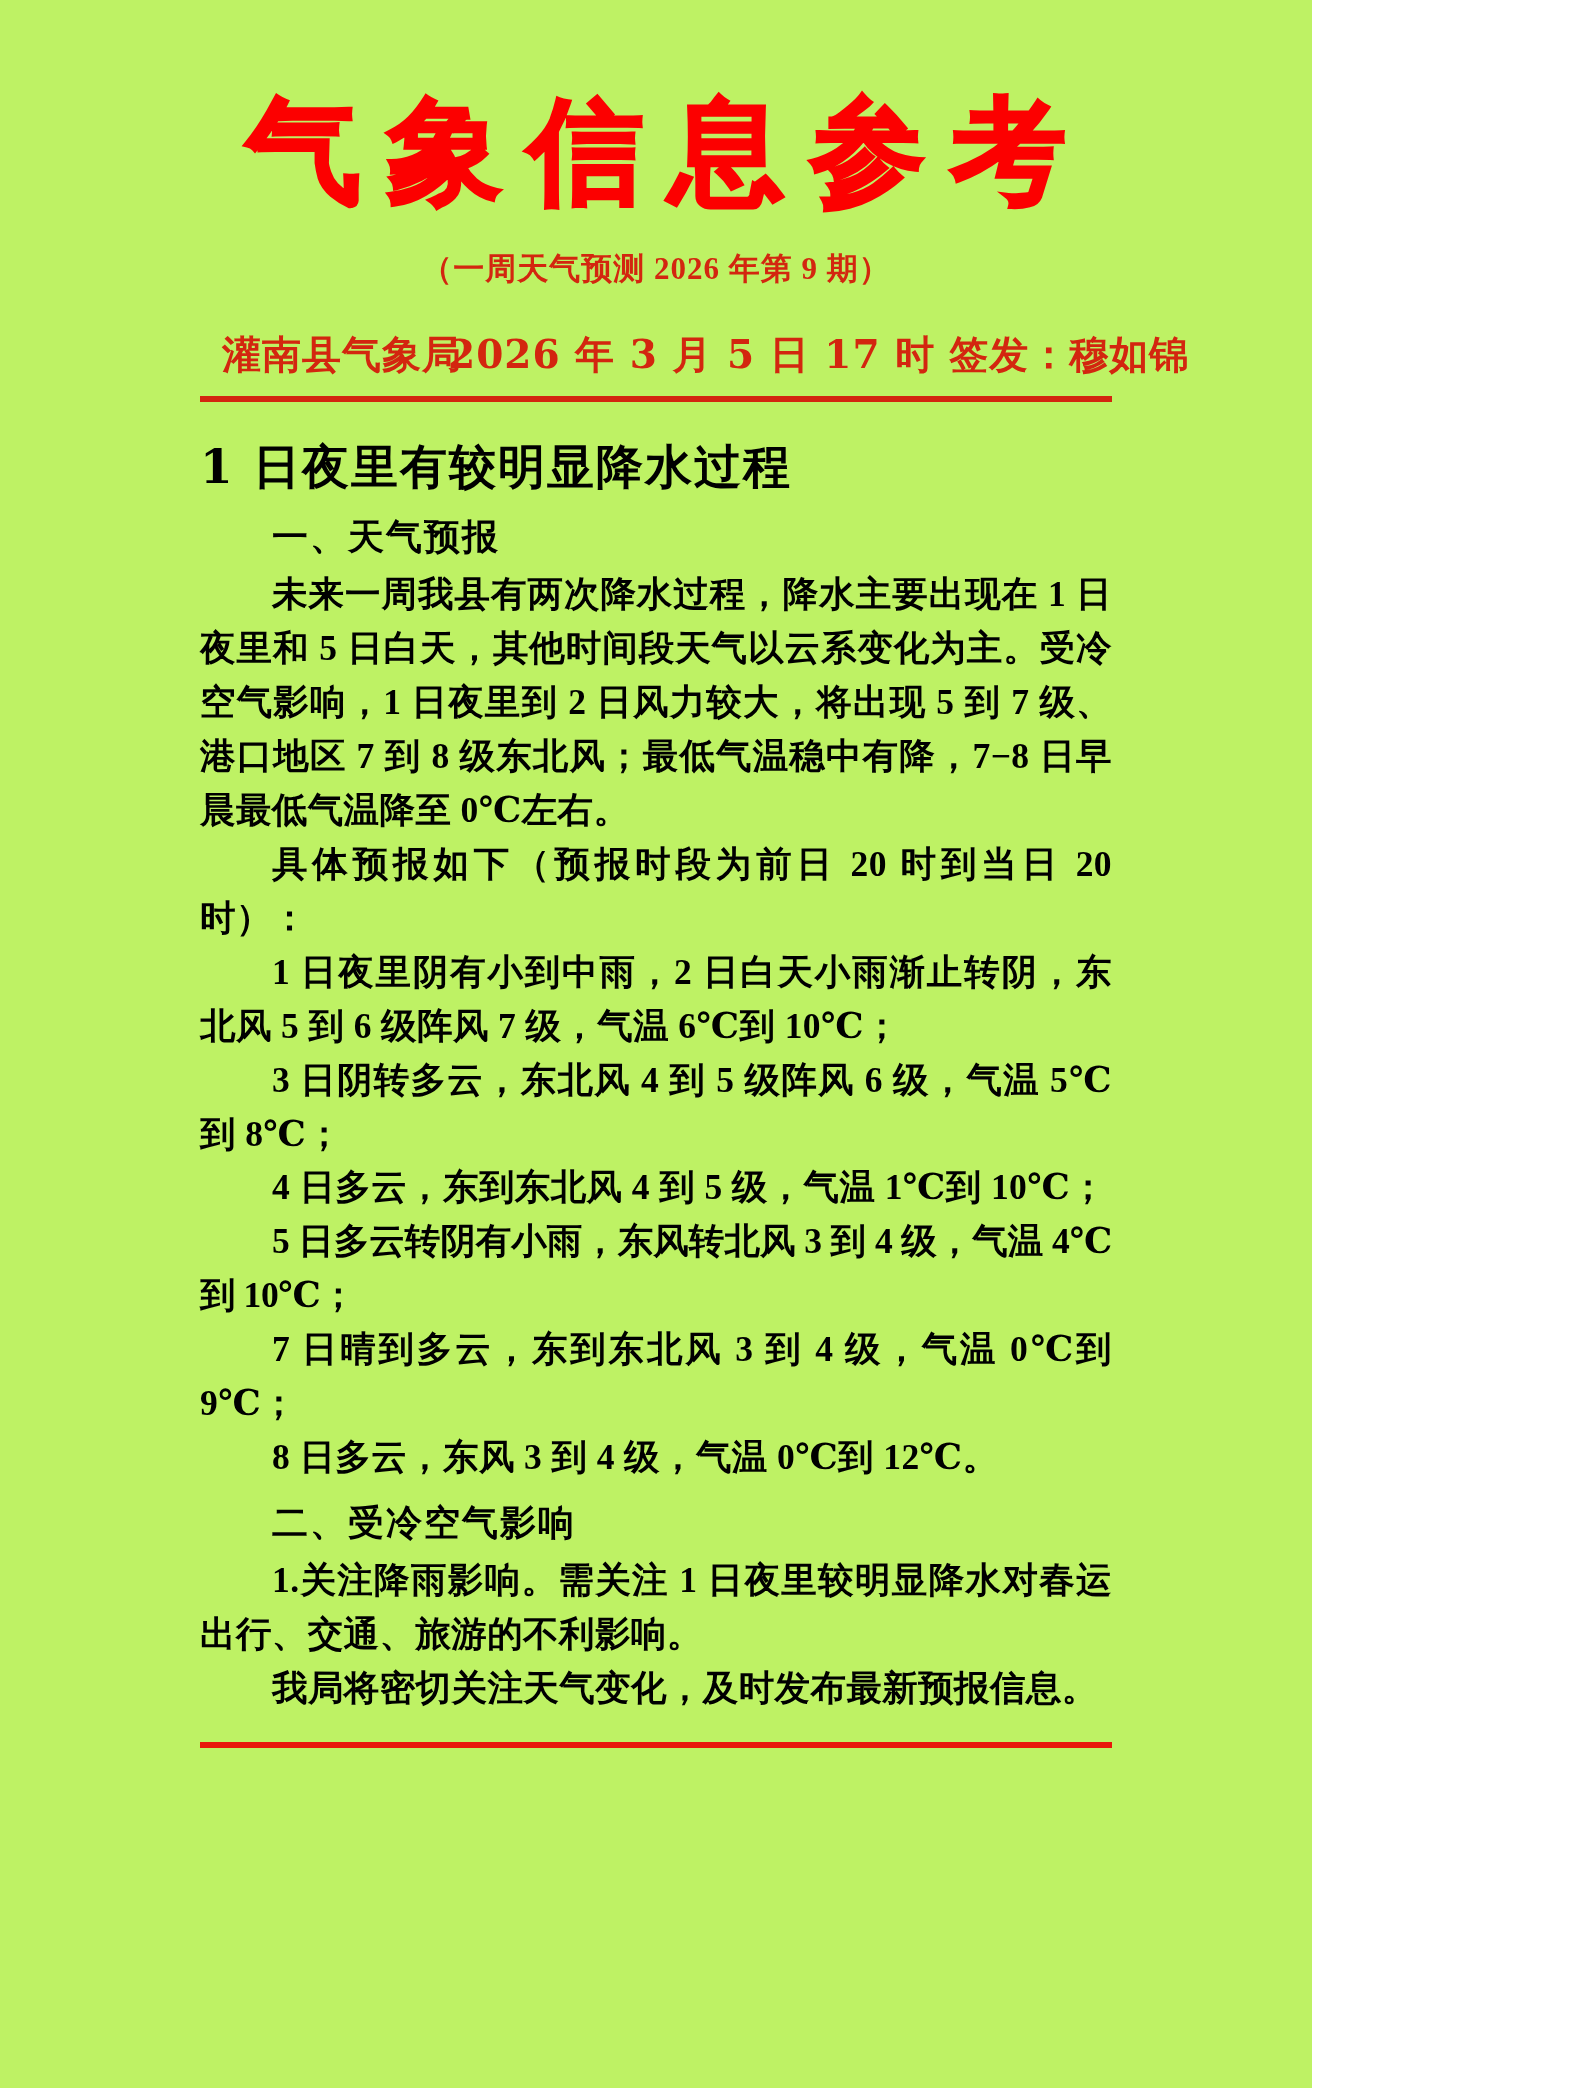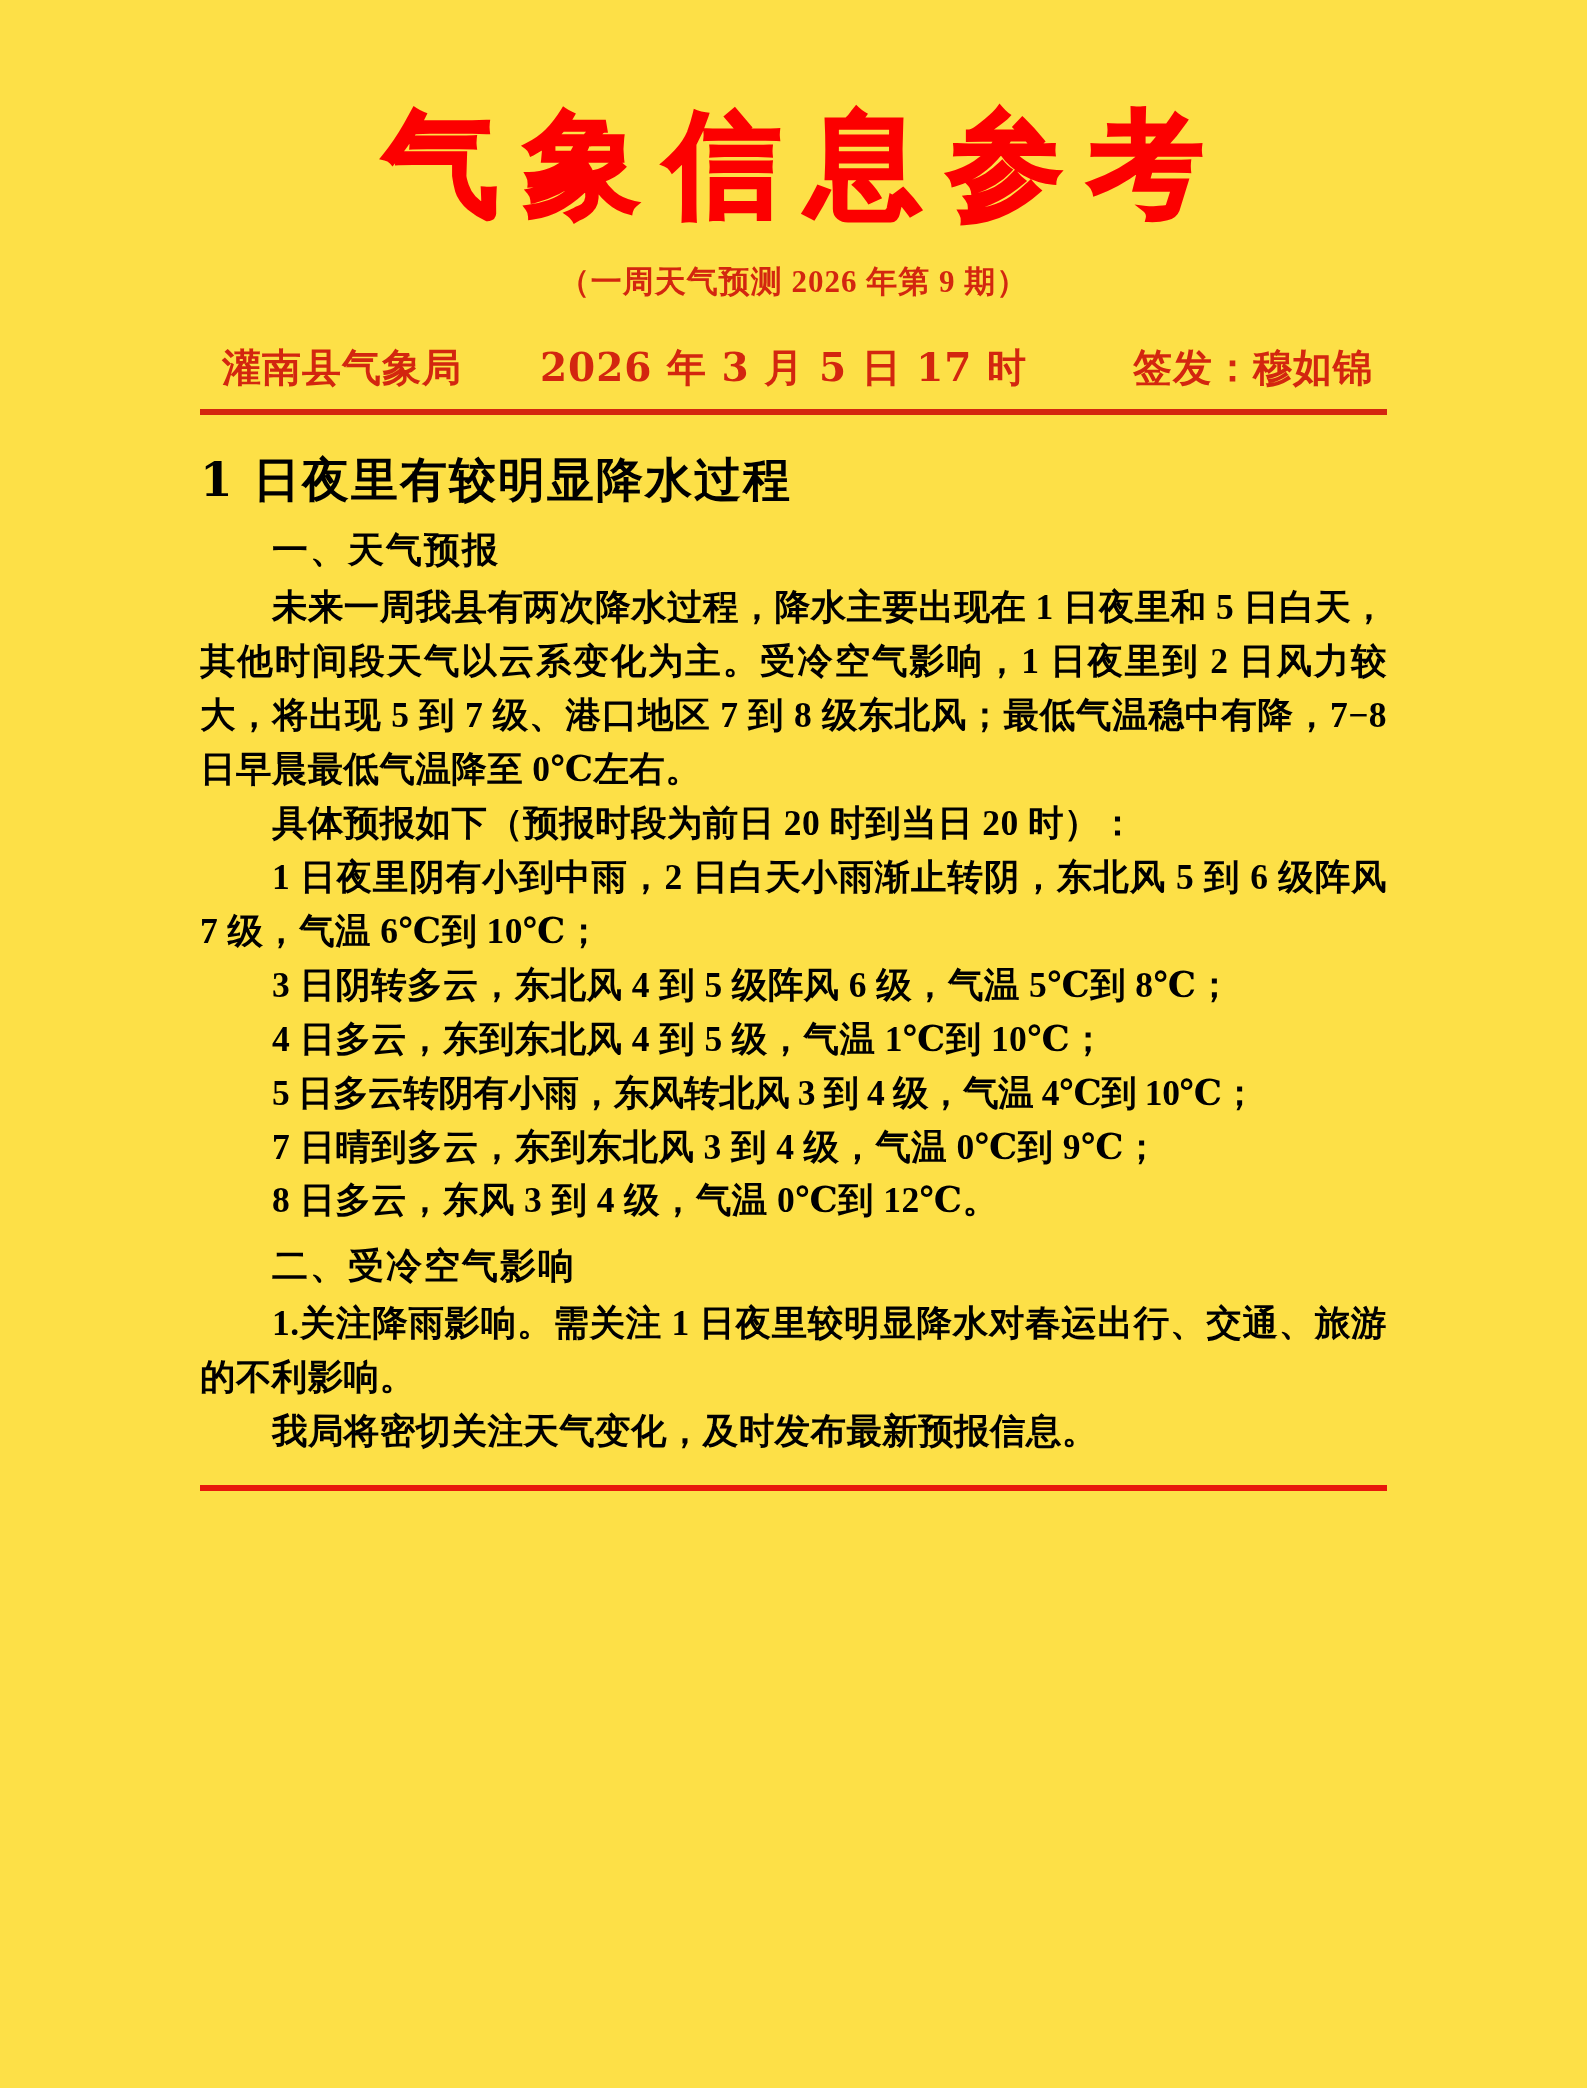--- a/index.html
+++ b/index.html
@@ -10,25 +10,25 @@
   body {
     width: 1587px;
     height: 2088px;
     font-family: "Liberation Serif", "DejaVu Serif", serif;
     color: #000000;
     -webkit-font-smoothing: antialiased;
   }
 
   .page {
     position: relative;
-    width: 1587px;
+    width: 1312px;
     height: 2088px;
     box-sizing: border-box;
-    padding: 14px 200px;
-    background: #fde047;
+    padding: 1px 200px;
+    background: #bef264;
     overflow: hidden;
   }
 
   
   .masthead {
     padding-top: 92px;
     text-align: center;
     line-height: 1;
   }
   .masthead-title {

